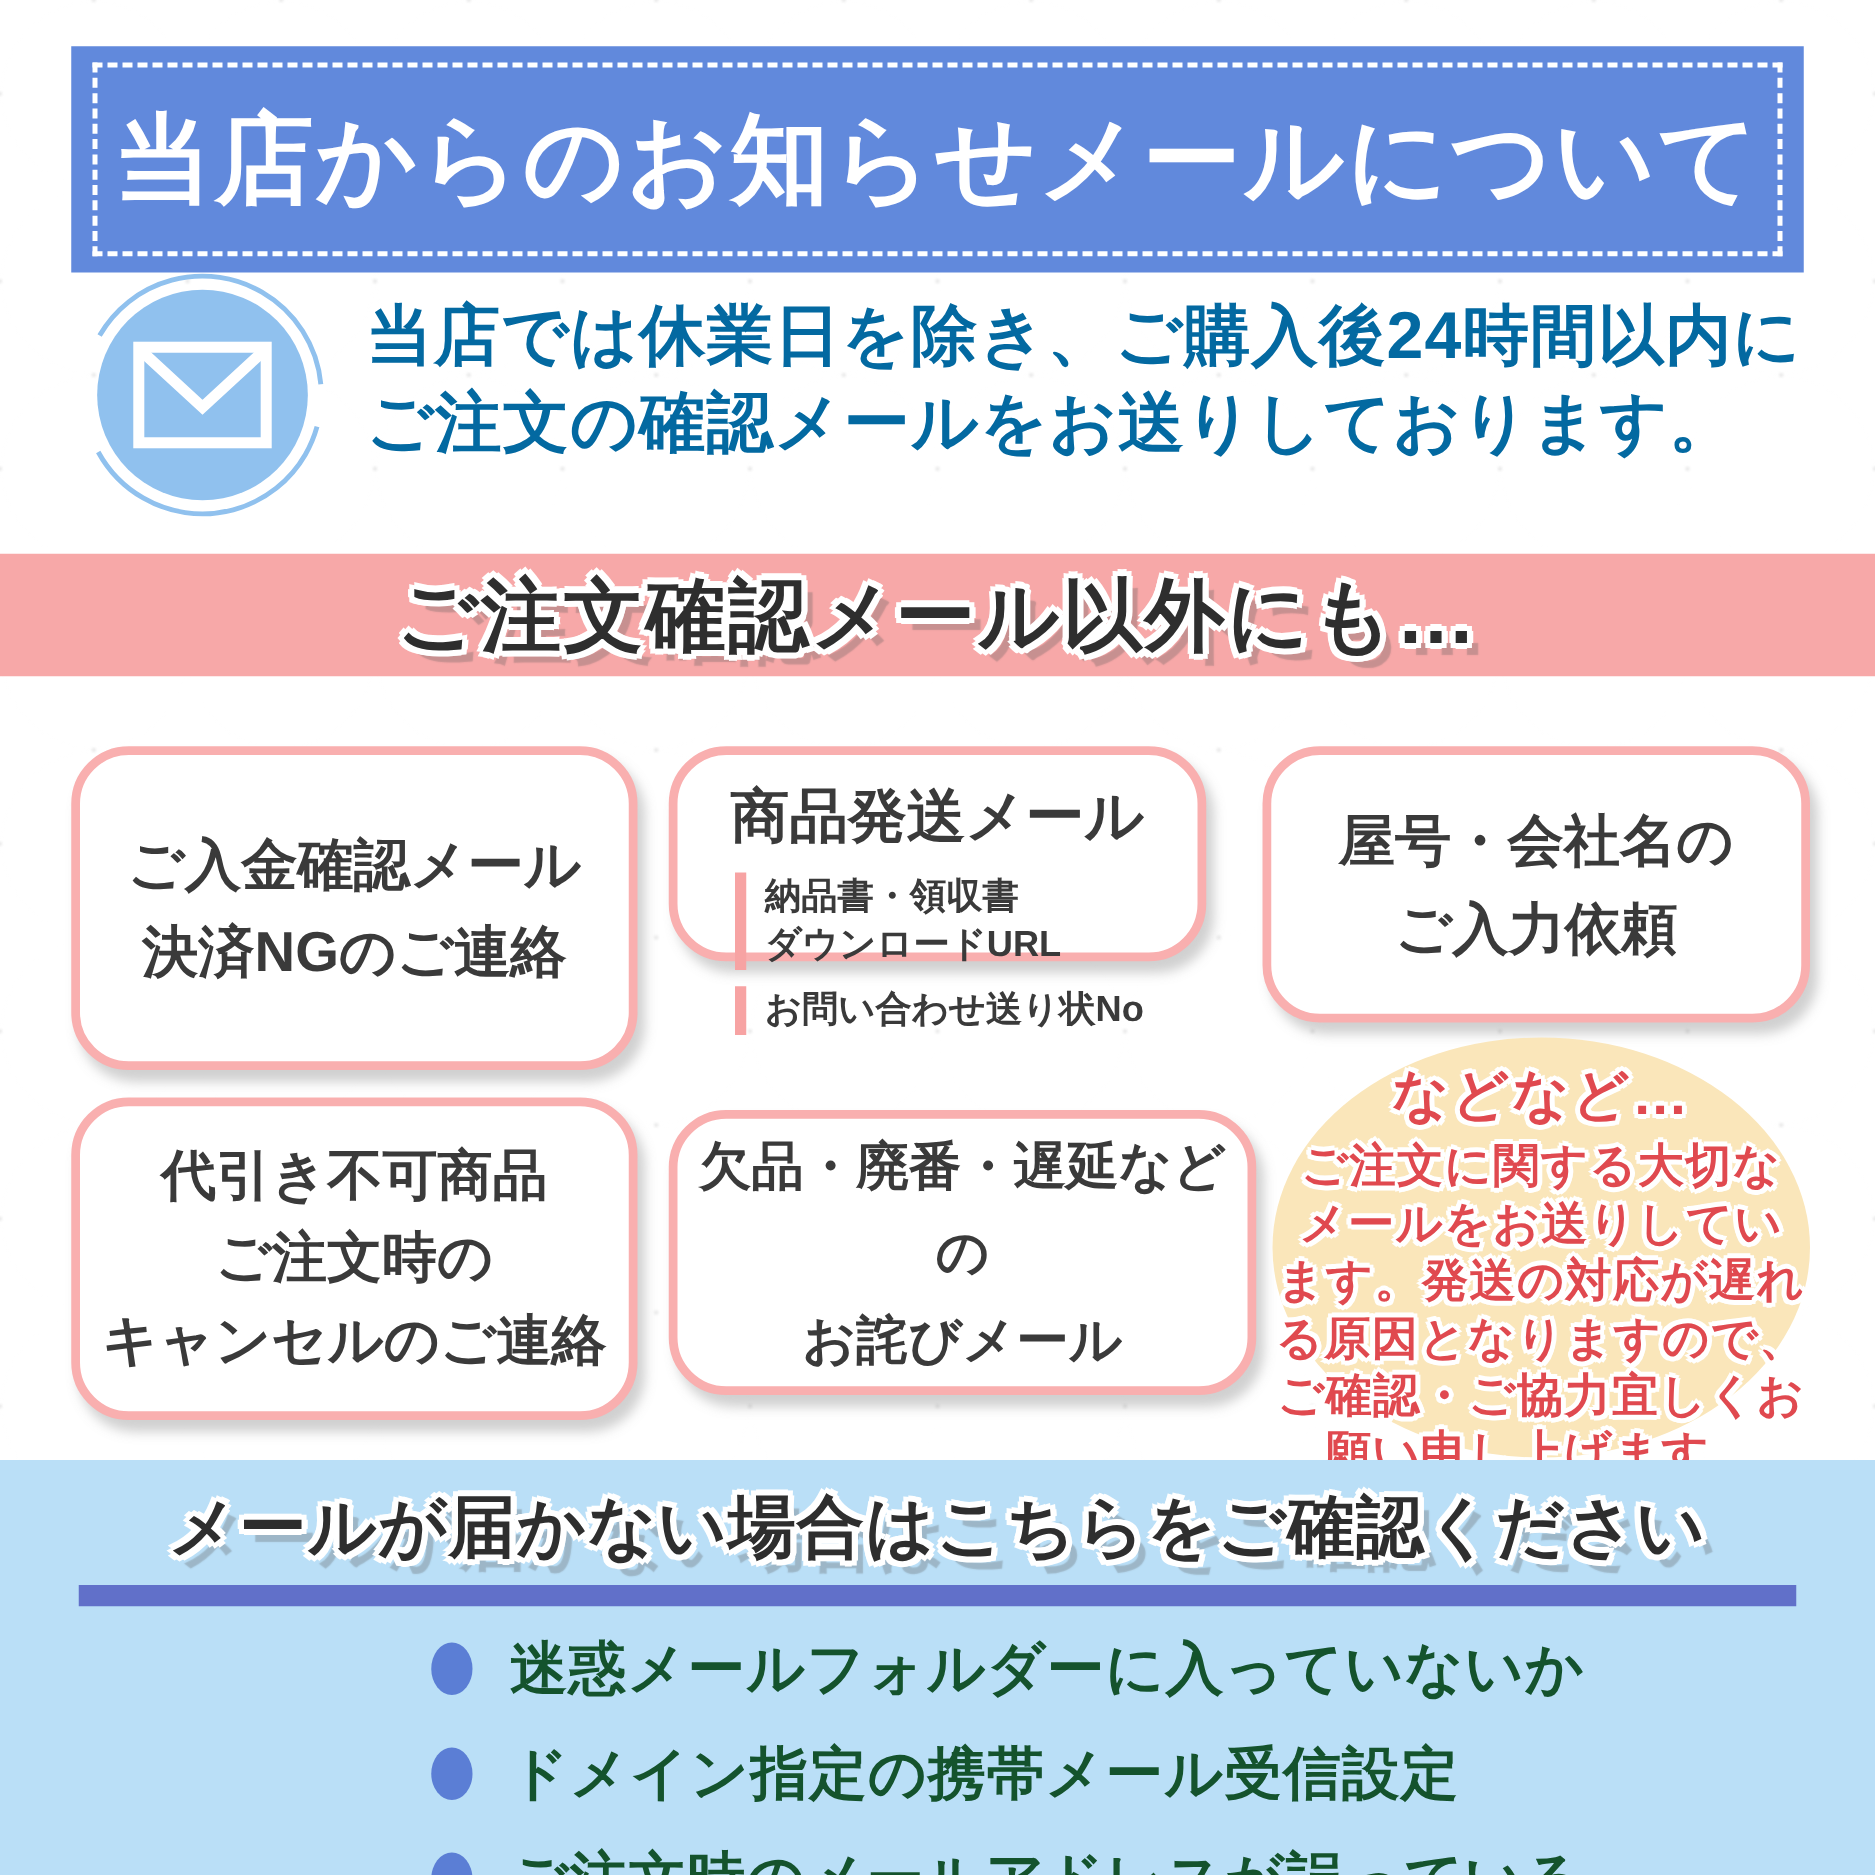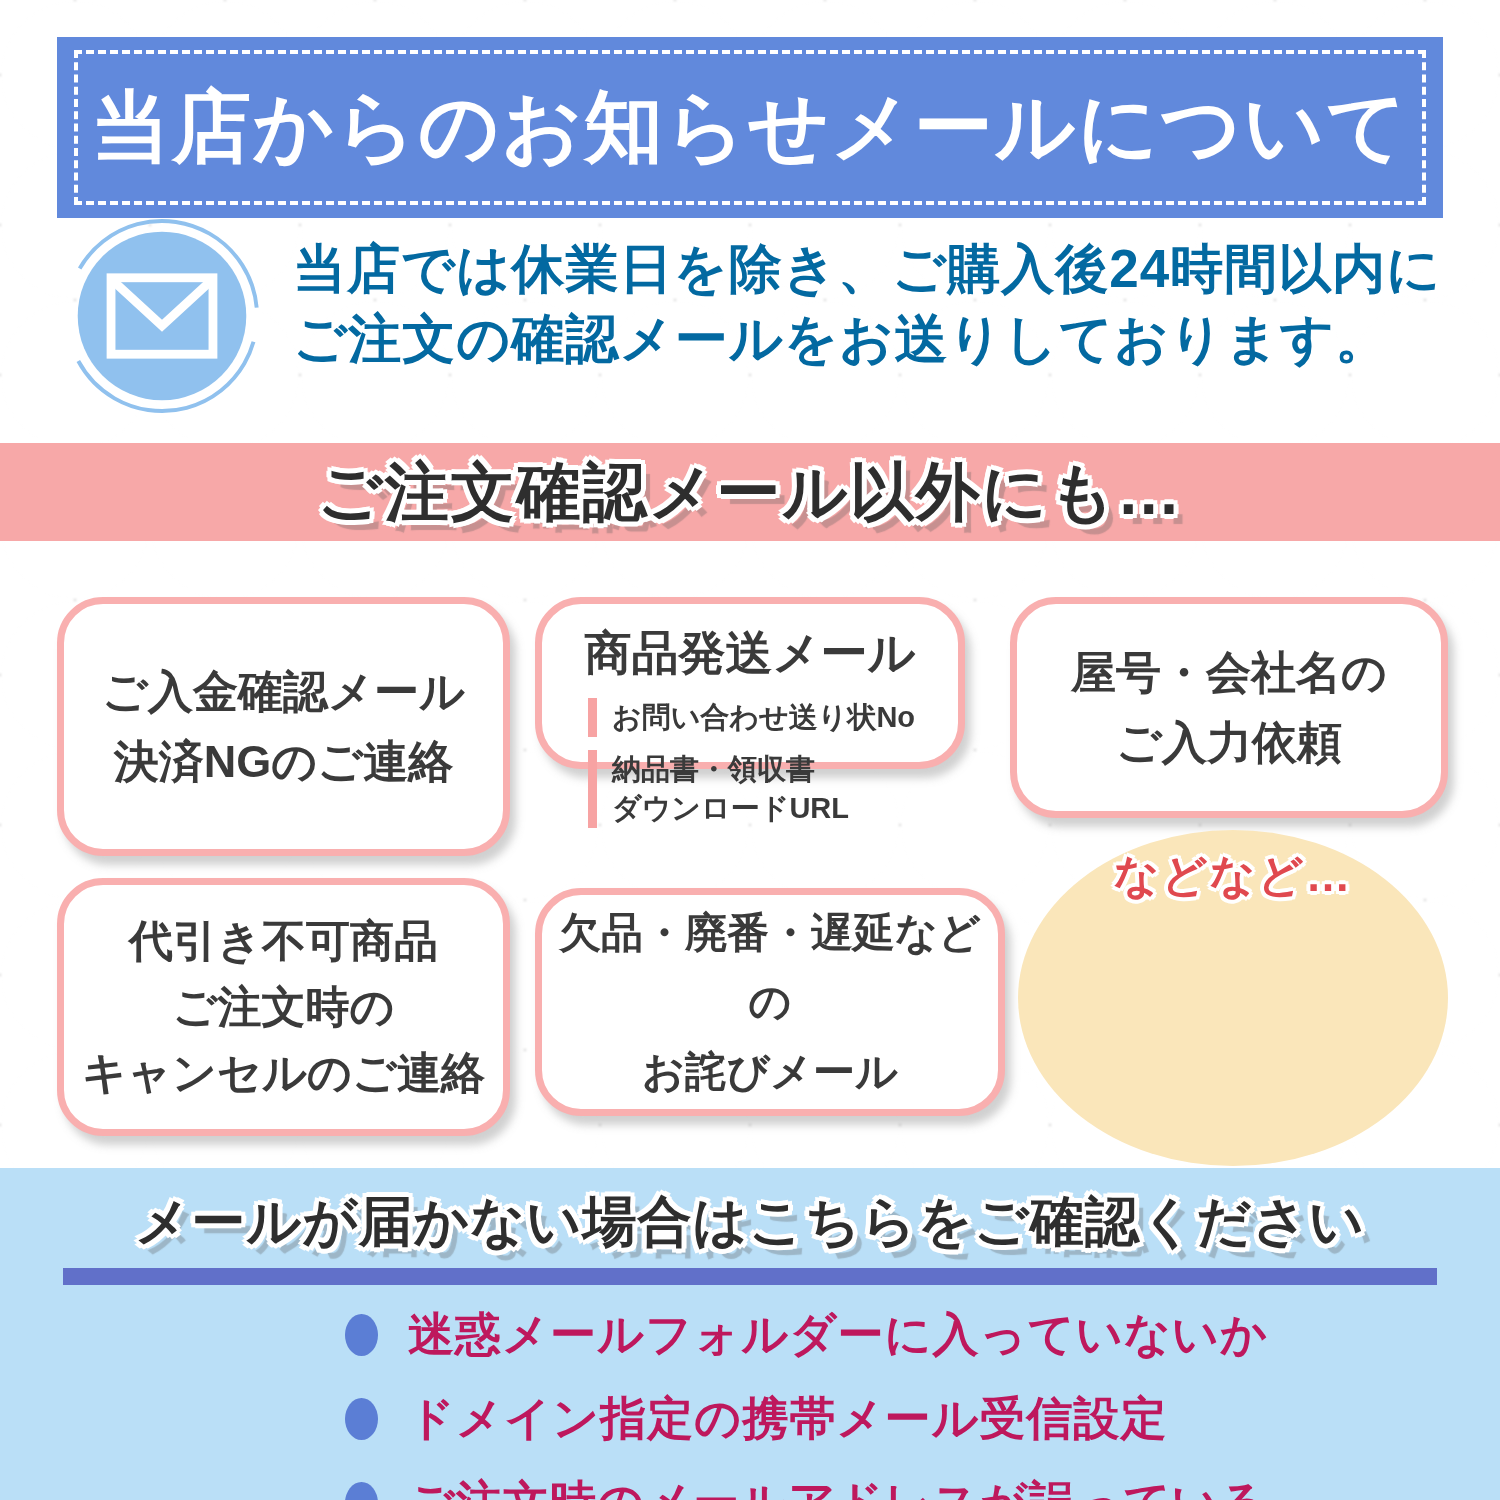--- a/index.html
+++ b/index.html
@@ -68,21 +68,21 @@
   .note-title{margin-top:16px;font-size:45px;font-weight:800;letter-spacing:2px;}
   .note-body{margin-top:4px;font-size:37px;font-weight:800;line-height:1.24;letter-spacing:1px;}
 
   
   .footer{position:absolute;left:0;top:1168px;width:1500px;height:332px;background:#BADFF7;}
   .footer-heading{margin:0;padding-top:18px;text-align:center;font-size:54px;font-weight:800;letter-spacing:1px;}
   .footer-divider{position:absolute;left:63px;top:100px;width:1374px;height:17px;background:#6170C9;}
   .footer-list{position:absolute;left:345px;top:136px;}
   .footer-item{display:flex;align-items:center;margin-bottom:22px;}
   .bullet{width:33px;height:42px;border-radius:50%;background:#5B7ED5;margin-right:30px;flex:none;}
-  .footer-item-text{font-size:46px;font-weight:800;color:#be185d;letter-spacing:1px;}
+  .footer-item-text{font-size:46px;font-weight:800;color:#14532d;letter-spacing:1px;}
 </style>
 </head>
 <body>
 
 <div class="title-banner">
   <div class="title-banner-inner">
     <span class="title-banner-text">当店からのお知らせメールについて</span>
   </div>
 </div>
 
@@ -102,23 +102,23 @@
 </div>
 
 <div class="card card-payment">
   <span class="card-text pre">ご入金確認メール
 決済NGのご連絡</span>
 </div>
 
 <div class="card card-shipping">
   <div class="shipping-title">商品発送メール</div>
   <div class="shipping-items">
-    <div class="shipping-item pre">お問い合わせ送り状No</div>
     <div class="shipping-item pre">納品書・領収書
 ダウンロードURL</div>
+    <div class="shipping-item pre">お問い合わせ送り状No</div>
   </div>
 </div>
 
 <div class="card card-company">
   <span class="card-text pre">屋号・会社名の
 ご入力依頼</span>
 </div>
 
 <div class="card card-cod">
   <span class="card-text pre">代引き不可商品
@@ -126,20 +126,26 @@
 キャンセルのご連絡</span>
 </div>
 
 <div class="card card-apology">
   <span class="card-text pre">欠品・廃番・遅延などの
 お詫びメール</span>
 </div>
 
 <div class="note-bubble">
   <div class="note-title outline-red">などなど…</div>
+  <div class="note-body outline-red pre">ご注文に関する大切な
+メールをお送りしてい
+ます。発送の対応が遅れ
+る原因となりますので、
+ご確認・ご協力宜しくお
+願い申し上げます。</div>
 </div>
 
 <div class="footer">
   <div class="footer-heading outline-dark">メールが届かない場合はこちらをご確認ください</div>
   <div class="footer-divider"></div>
   <div class="footer-list">
     <div class="footer-item">
       <span class="bullet"></span>
       <span class="footer-item-text">迷惑メールフォルダーに入っていないか</span>
     </div>

